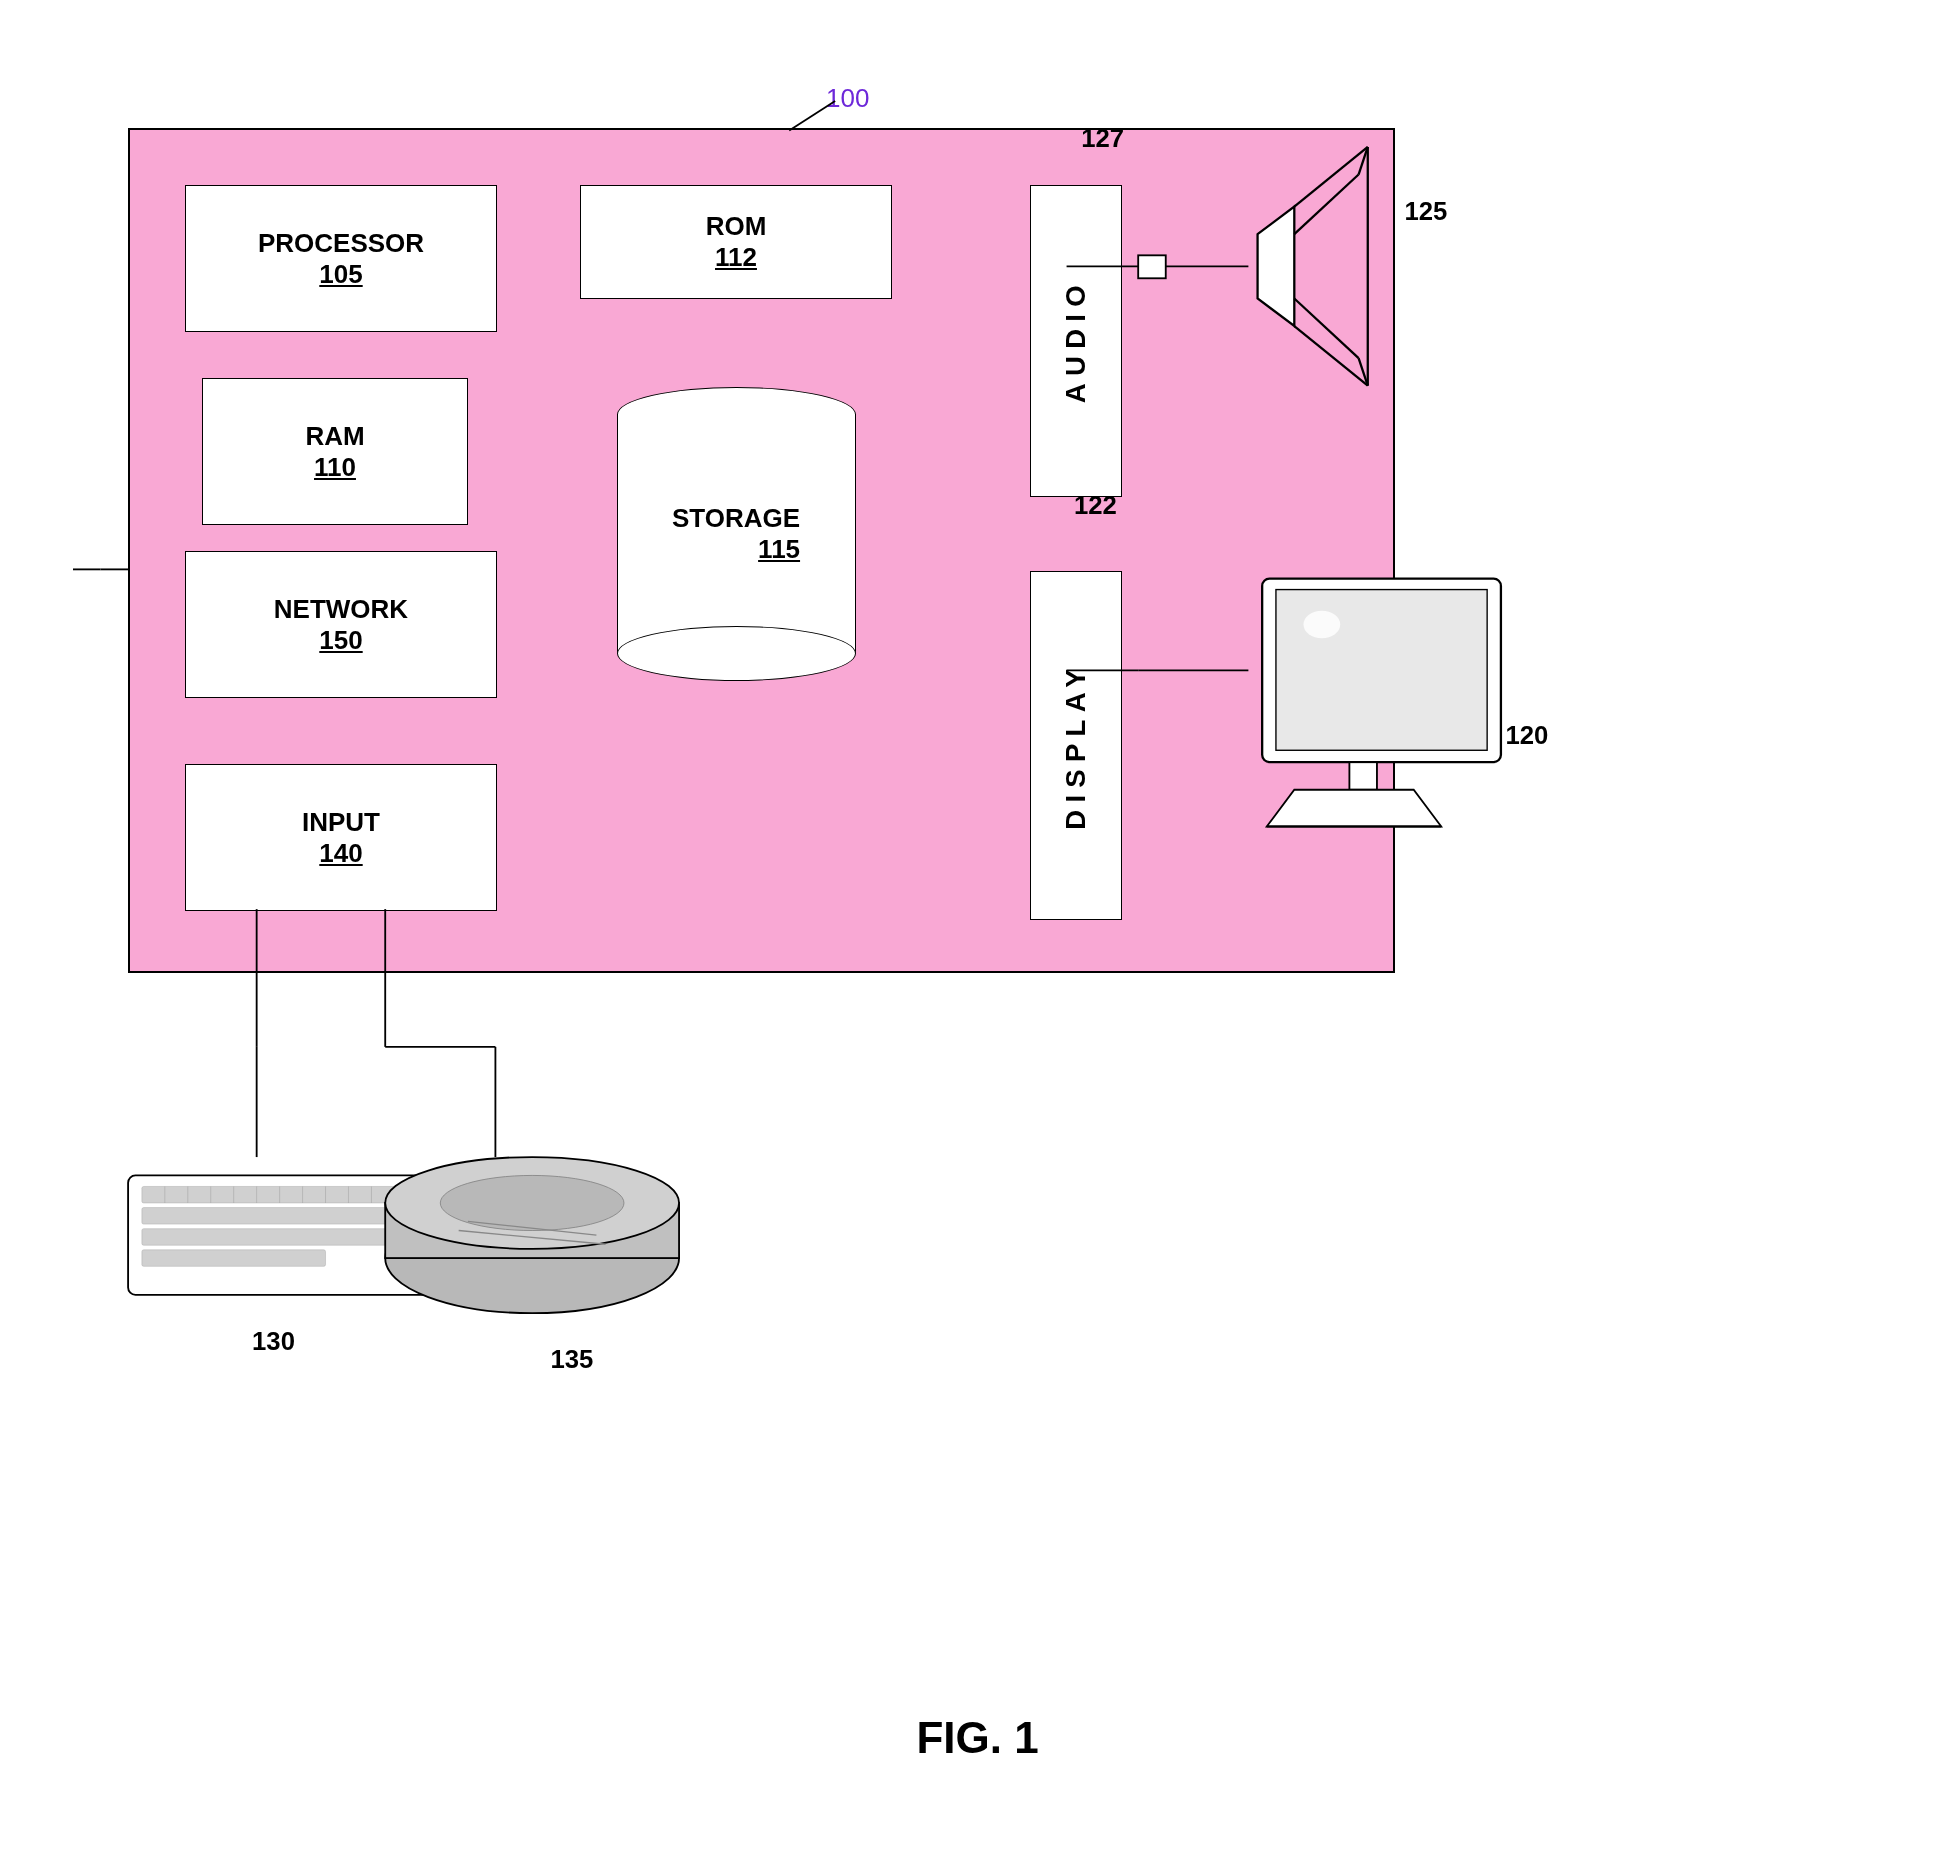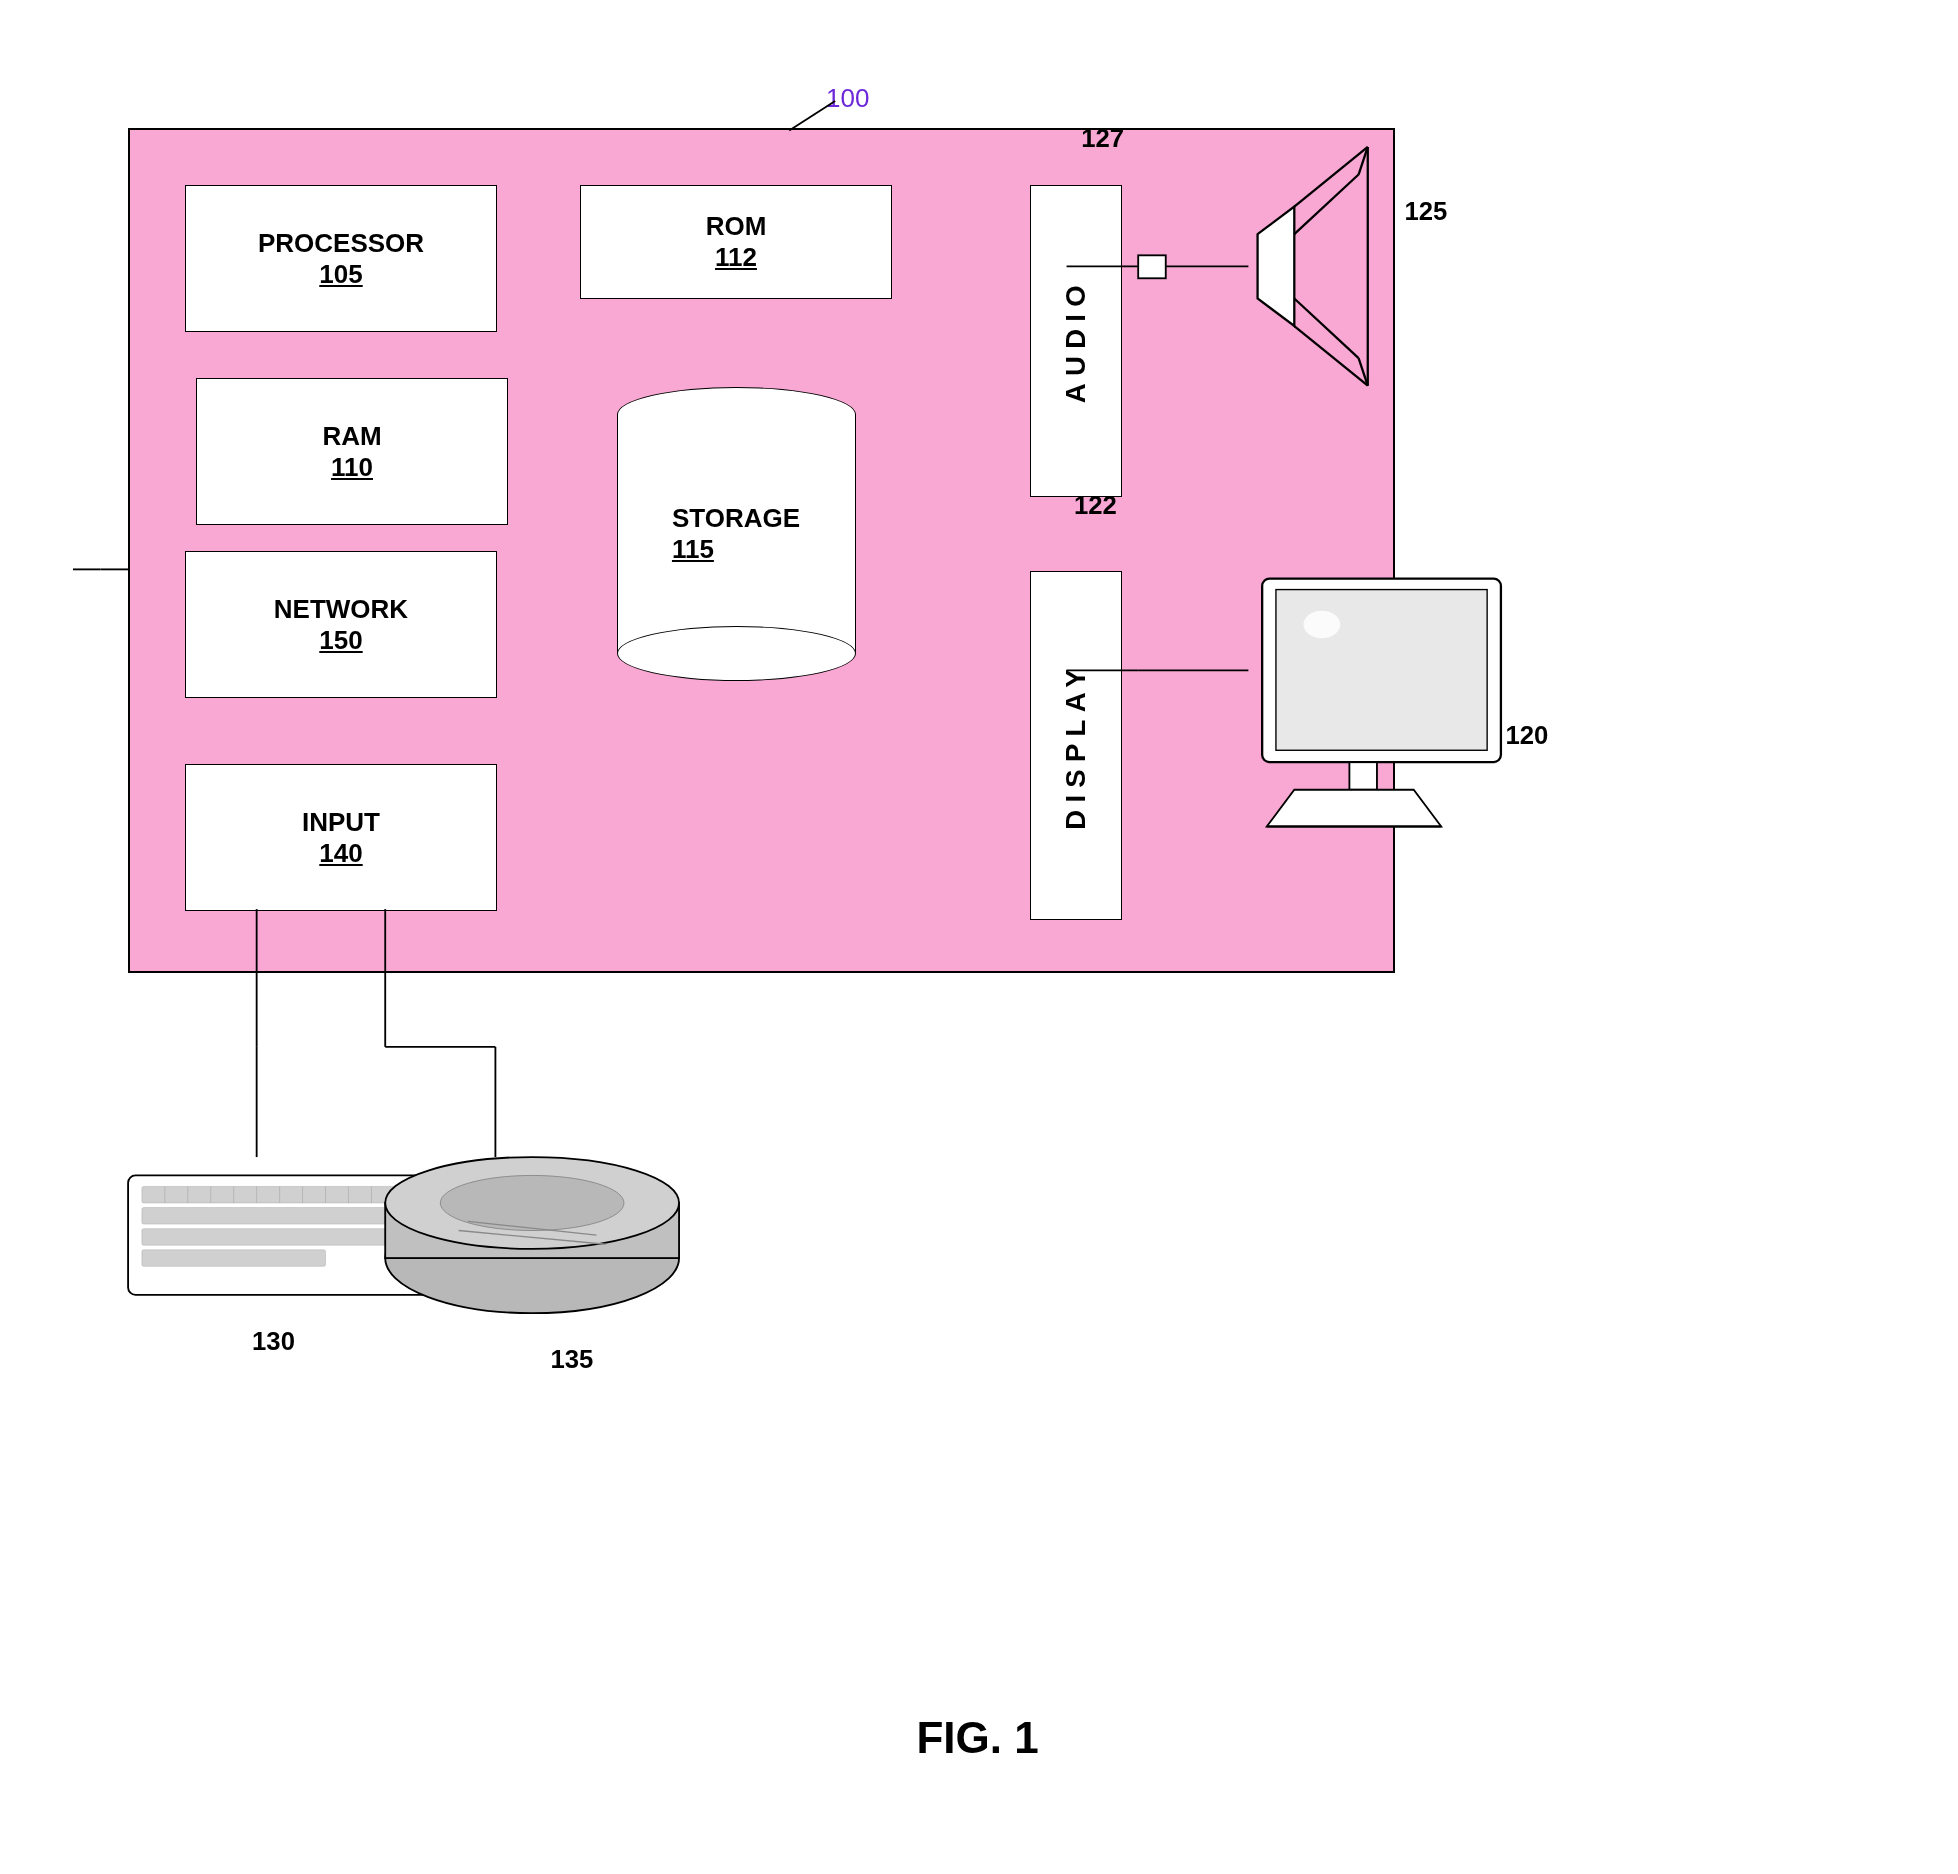--- a/index.html
+++ b/index.html
@@ -60,22 +60,22 @@
     .proc-box {
       top: 55px;
       left: 55px;
       width: 312px;
       height: 147px;
     }
 
     
     .ram-box {
       top: 248px;
-      left: 66px;
-      width: 312px;
+      left: 72px;
+      width: 266px;
       height: 147px;
     }
 
     
     .network-box {
       top: 421px;
       left: 55px;
       width: 312px;
       height: 147px;
       justify-content: center;
@@ -203,21 +203,21 @@
       border: 1.8px solid #000;
       border-radius: 50%;
       background: #fff;
     }
 
     .storage-label {
       position: absolute;
       top: 50%;
       left: 50%;
       transform: translate(-50%, -50%);
-      text-align: left;
+      text-align: right;
     }
 
     .storage-label .label {
       font-size: 26px;
       font-weight: bold;
       display: block;
     }
 
     .storage-label .ref {
       font-size: 26px;

